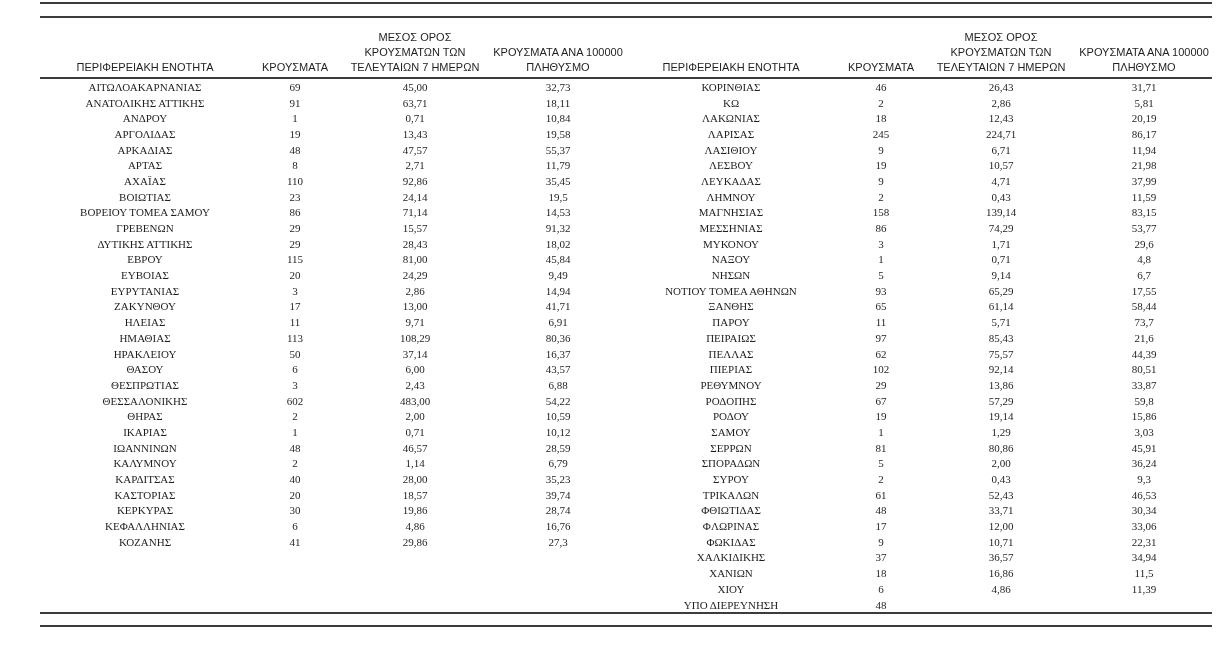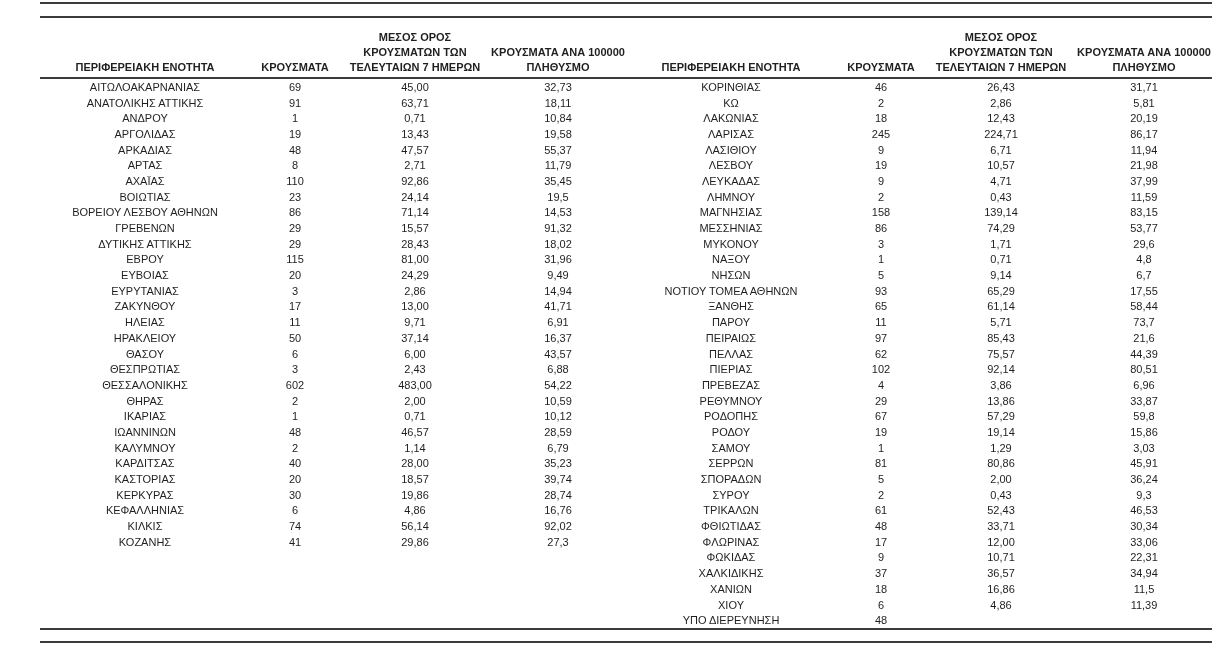--- a/index.html
+++ b/index.html
@@ -30,27 +30,26 @@
   .rule-gap-top { margin-top: 12px; }
   .rule-gap-bottom { margin-top: 11px; }
   .header-row {
     display: flex;
     align-items: flex-end;
     height: 57px;
     padding-bottom: 2px;
     border-bottom: 2px solid #3c3c3c;
   }
   .body-row { display: flex; }
-  .half { width: 586px; }
+  .half { width: 586px; font-family: Liberation Serif, serif; }
   .header-half { display: flex; align-items: flex-end; width: 586px; }
   .hcell {
     text-align: center;
     line-height: 15px;
     color: #1f1f1f;
-    font-weight: bold;
   }
   .hline { display: block; }
   .col-region  { width: 210px; }
   .col-cases   { width: 90px;  }
   .col-avg7    { width: 150px; }
   .col-per100k { width: 136px; }
   .row {
     display: flex;
     height: 15.7px;
     align-items: center;
@@ -143,42 +142,42 @@
             <span class="cell col-avg7">92,86</span>
             <span class="cell col-per100k">35,45</span>
           </div>
           <div class="row">
             <span class="cell col-region">ΒΟΙΩΤΙΑΣ</span>
             <span class="cell col-cases">23</span>
             <span class="cell col-avg7">24,14</span>
             <span class="cell col-per100k">19,5</span>
           </div>
           <div class="row">
-            <span class="cell col-region">ΒΟΡΕΙΟΥ ΛΕΣΒΟΥ ΑΘΗΝΩΝ</span>
+            <span class="cell col-region">ΒΟΡΕΙΟΥ ΤΟΜΕΑ ΣΑΜΟΥ</span>
             <span class="cell col-cases">86</span>
             <span class="cell col-avg7">71,14</span>
             <span class="cell col-per100k">14,53</span>
           </div>
           <div class="row">
             <span class="cell col-region">ΓΡΕΒΕΝΩΝ</span>
             <span class="cell col-cases">29</span>
             <span class="cell col-avg7">15,57</span>
             <span class="cell col-per100k">91,32</span>
           </div>
           <div class="row">
             <span class="cell col-region">ΔΥΤΙΚΗΣ ΑΤΤΙΚΗΣ</span>
             <span class="cell col-cases">29</span>
             <span class="cell col-avg7">28,43</span>
             <span class="cell col-per100k">18,02</span>
           </div>
           <div class="row">
             <span class="cell col-region">ΕΒΡΟΥ</span>
             <span class="cell col-cases">115</span>
             <span class="cell col-avg7">81,00</span>
-            <span class="cell col-per100k">31,96</span>
+            <span class="cell col-per100k">45,84</span>
           </div>
           <div class="row">
             <span class="cell col-region">ΕΥΒΟΙΑΣ</span>
             <span class="cell col-cases">20</span>
             <span class="cell col-avg7">24,29</span>
             <span class="cell col-per100k">9,49</span>
           </div>
           <div class="row">
             <span class="cell col-region">ΕΥΡΥΤΑΝΙΑΣ</span>
             <span class="cell col-cases">3</span>
@@ -191,20 +190,26 @@
             <span class="cell col-avg7">13,00</span>
             <span class="cell col-per100k">41,71</span>
           </div>
           <div class="row">
             <span class="cell col-region">ΗΛΕΙΑΣ</span>
             <span class="cell col-cases">11</span>
             <span class="cell col-avg7">9,71</span>
             <span class="cell col-per100k">6,91</span>
           </div>
           <div class="row">
+            <span class="cell col-region">ΗΜΑΘΙΑΣ</span>
+            <span class="cell col-cases">113</span>
+            <span class="cell col-avg7">108,29</span>
+            <span class="cell col-per100k">80,36</span>
+          </div>
+          <div class="row">
             <span class="cell col-region">ΗΡΑΚΛΕΙΟΥ</span>
             <span class="cell col-cases">50</span>
             <span class="cell col-avg7">37,14</span>
             <span class="cell col-per100k">16,37</span>
           </div>
           <div class="row">
             <span class="cell col-region">ΘΑΣΟΥ</span>
             <span class="cell col-cases">6</span>
             <span class="cell col-avg7">6,00</span>
             <span class="cell col-per100k">43,57</span>
@@ -263,26 +268,20 @@
             <span class="cell col-avg7">19,86</span>
             <span class="cell col-per100k">28,74</span>
           </div>
           <div class="row">
             <span class="cell col-region">ΚΕΦΑΛΛΗΝΙΑΣ</span>
             <span class="cell col-cases">6</span>
             <span class="cell col-avg7">4,86</span>
             <span class="cell col-per100k">16,76</span>
           </div>
           <div class="row">
-            <span class="cell col-region">ΚΙΛΚΙΣ</span>
-            <span class="cell col-cases">74</span>
-            <span class="cell col-avg7">56,14</span>
-            <span class="cell col-per100k">92,02</span>
-          </div>
-          <div class="row">
             <span class="cell col-region">ΚΟΖΑΝΗΣ</span>
             <span class="cell col-cases">41</span>
             <span class="cell col-avg7">29,86</span>
             <span class="cell col-per100k">27,3</span>
           </div>
         </div>
       <div class="half">
           <div class="row">
             <span class="cell col-region">ΚΟΡΙΝΘΙΑΣ</span>
             <span class="cell col-cases">46</span>
@@ -391,26 +390,20 @@
             <span class="cell col-avg7">75,57</span>
             <span class="cell col-per100k">44,39</span>
           </div>
           <div class="row">
             <span class="cell col-region">ΠΙΕΡΙΑΣ</span>
             <span class="cell col-cases">102</span>
             <span class="cell col-avg7">92,14</span>
             <span class="cell col-per100k">80,51</span>
           </div>
           <div class="row">
-            <span class="cell col-region">ΠΡΕΒΕΖΑΣ</span>
-            <span class="cell col-cases">4</span>
-            <span class="cell col-avg7">3,86</span>
-            <span class="cell col-per100k">6,96</span>
-          </div>
-          <div class="row">
             <span class="cell col-region">ΡΕΘΥΜΝΟΥ</span>
             <span class="cell col-cases">29</span>
             <span class="cell col-avg7">13,86</span>
             <span class="cell col-per100k">33,87</span>
           </div>
           <div class="row">
             <span class="cell col-region">ΡΟΔΟΠΗΣ</span>
             <span class="cell col-cases">67</span>
             <span class="cell col-avg7">57,29</span>
             <span class="cell col-per100k">59,8</span>

